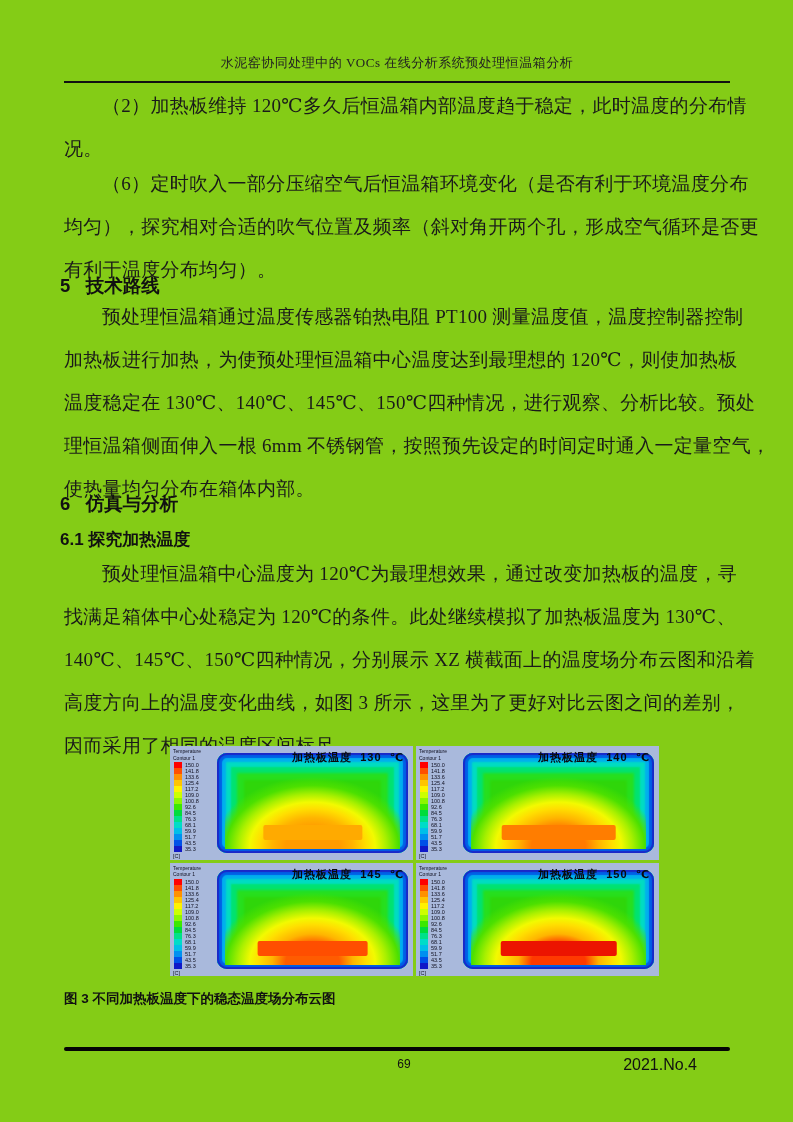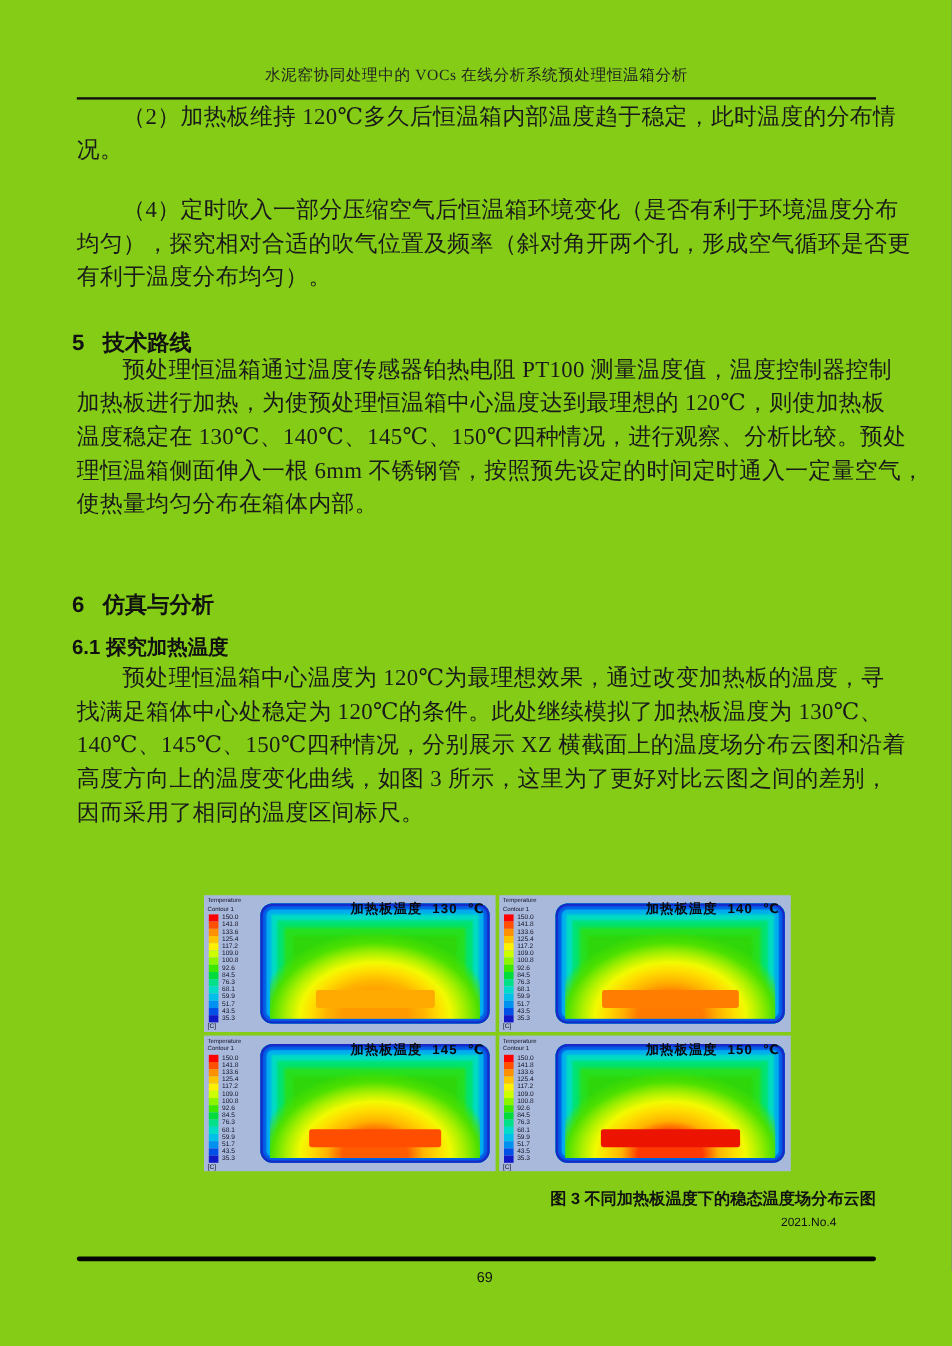--- a/index.html
+++ b/index.html
@@ -10,21 +10,21 @@
   }
   .abs{position:absolute;}
   
   .header-title{
     top:54px;left:64px;width:666px;text-align:center;
     font-size:13px;letter-spacing:.5px;color:#222;
   }
   .header-rule{top:81px;left:64px;width:666px;border-top:2px solid #111;}
   
   .para{
-    left:64px;width:672px;font-size:19px;line-height:28px;
+    left:64px;width:672px;font-size:19px;line-height:43px;
     white-space:pre;letter-spacing:.3px;
   }
   .indent{text-indent:2em;}
   .h-num{
     left:60px;font-family:"Liberation Sans","DejaVu Sans",sans-serif;
     font-weight:bold;color:#111;white-space:pre;
   }
   .h1{font-size:18.5px;}
   .h2{font-size:17px;}
   
@@ -64,46 +64,46 @@
   .plate{
     position:absolute;left:50%;bottom:13px;transform:translateX(-50%);
     width:var(--platew);height:15px;background:var(--plate);
     border-radius:2px;z-index:3;
   }
   .panel-title{
     position:absolute;top:4px;right:9px;z-index:4;
     font-size:11px;font-weight:bold;color:#0a0a0a;letter-spacing:1px;white-space:pre;
   }
   .caption{
-    top:990px;left:64px;width:666px;text-align:right;
+    top:990px;left:64px;width:666px;text-align:left;
     font-family:"Liberation Sans","DejaVu Sans",sans-serif;
     font-weight:bold;font-size:13.5px;color:#111;
   }
   
   .footer-rule{top:1047px;left:64px;width:666px;height:4px;background:#050505;border-radius:2px;}
   .footer-page{
     top:1057px;left:64px;width:680px;text-align:center;
     font-family:"Liberation Sans","DejaVu Sans",sans-serif;font-size:12px;color:#111;
   }
   .footer-issue{
-    top:1014px;right:96px;
-    font-family:"Liberation Sans","DejaVu Sans",sans-serif;font-size:10px;color:#111;
+    top:1056px;right:96px;
+    font-family:"Liberation Sans","DejaVu Sans",sans-serif;font-size:16px;color:#111;
   }
 </style>
 </head>
 <body>
 
 <div class="page">
 
   <div class="abs header-title">水泥窑协同处理中的 VOCs 在线分析系统预处理恒温箱分析</div>
   <div class="abs header-rule"></div>
 
   <div class="abs para indent" style="top:84px">（2）加热板维持 120℃多久后恒温箱内部温度趋于稳定，此时温度的分布情
 况。</div>
-  <div class="abs para indent" style="top:162px">（4）定时吹入一部分压缩空气后恒温箱环境变化（是否有利于环境温度分布
+  <div class="abs para indent" style="top:162px">（6）定时吹入一部分压缩空气后恒温箱环境变化（是否有利于环境温度分布
 均匀），探究相对合适的吹气位置及频率（斜对角开两个孔，形成空气循环是否更
 有利于温度分布均匀）。</div>
 
   <div class="abs h-num h1" style="top:273px">5   技术路线</div>
   <div class="abs para indent" style="top:295px">预处理恒温箱通过温度传感器铂热电阻 PT100 测量温度值，温度控制器控制
 加热板进行加热，为使预处理恒温箱中心温度达到最理想的 120℃，则使加热板
 温度稳定在 130℃、140℃、145℃、150℃四种情况，进行观察、分析比较。预处
 理恒温箱侧面伸入一根 6mm 不锈钢管，按照预先设定的时间定时通入一定量空气，
 使热量均匀分布在箱体内部。</div>
 

